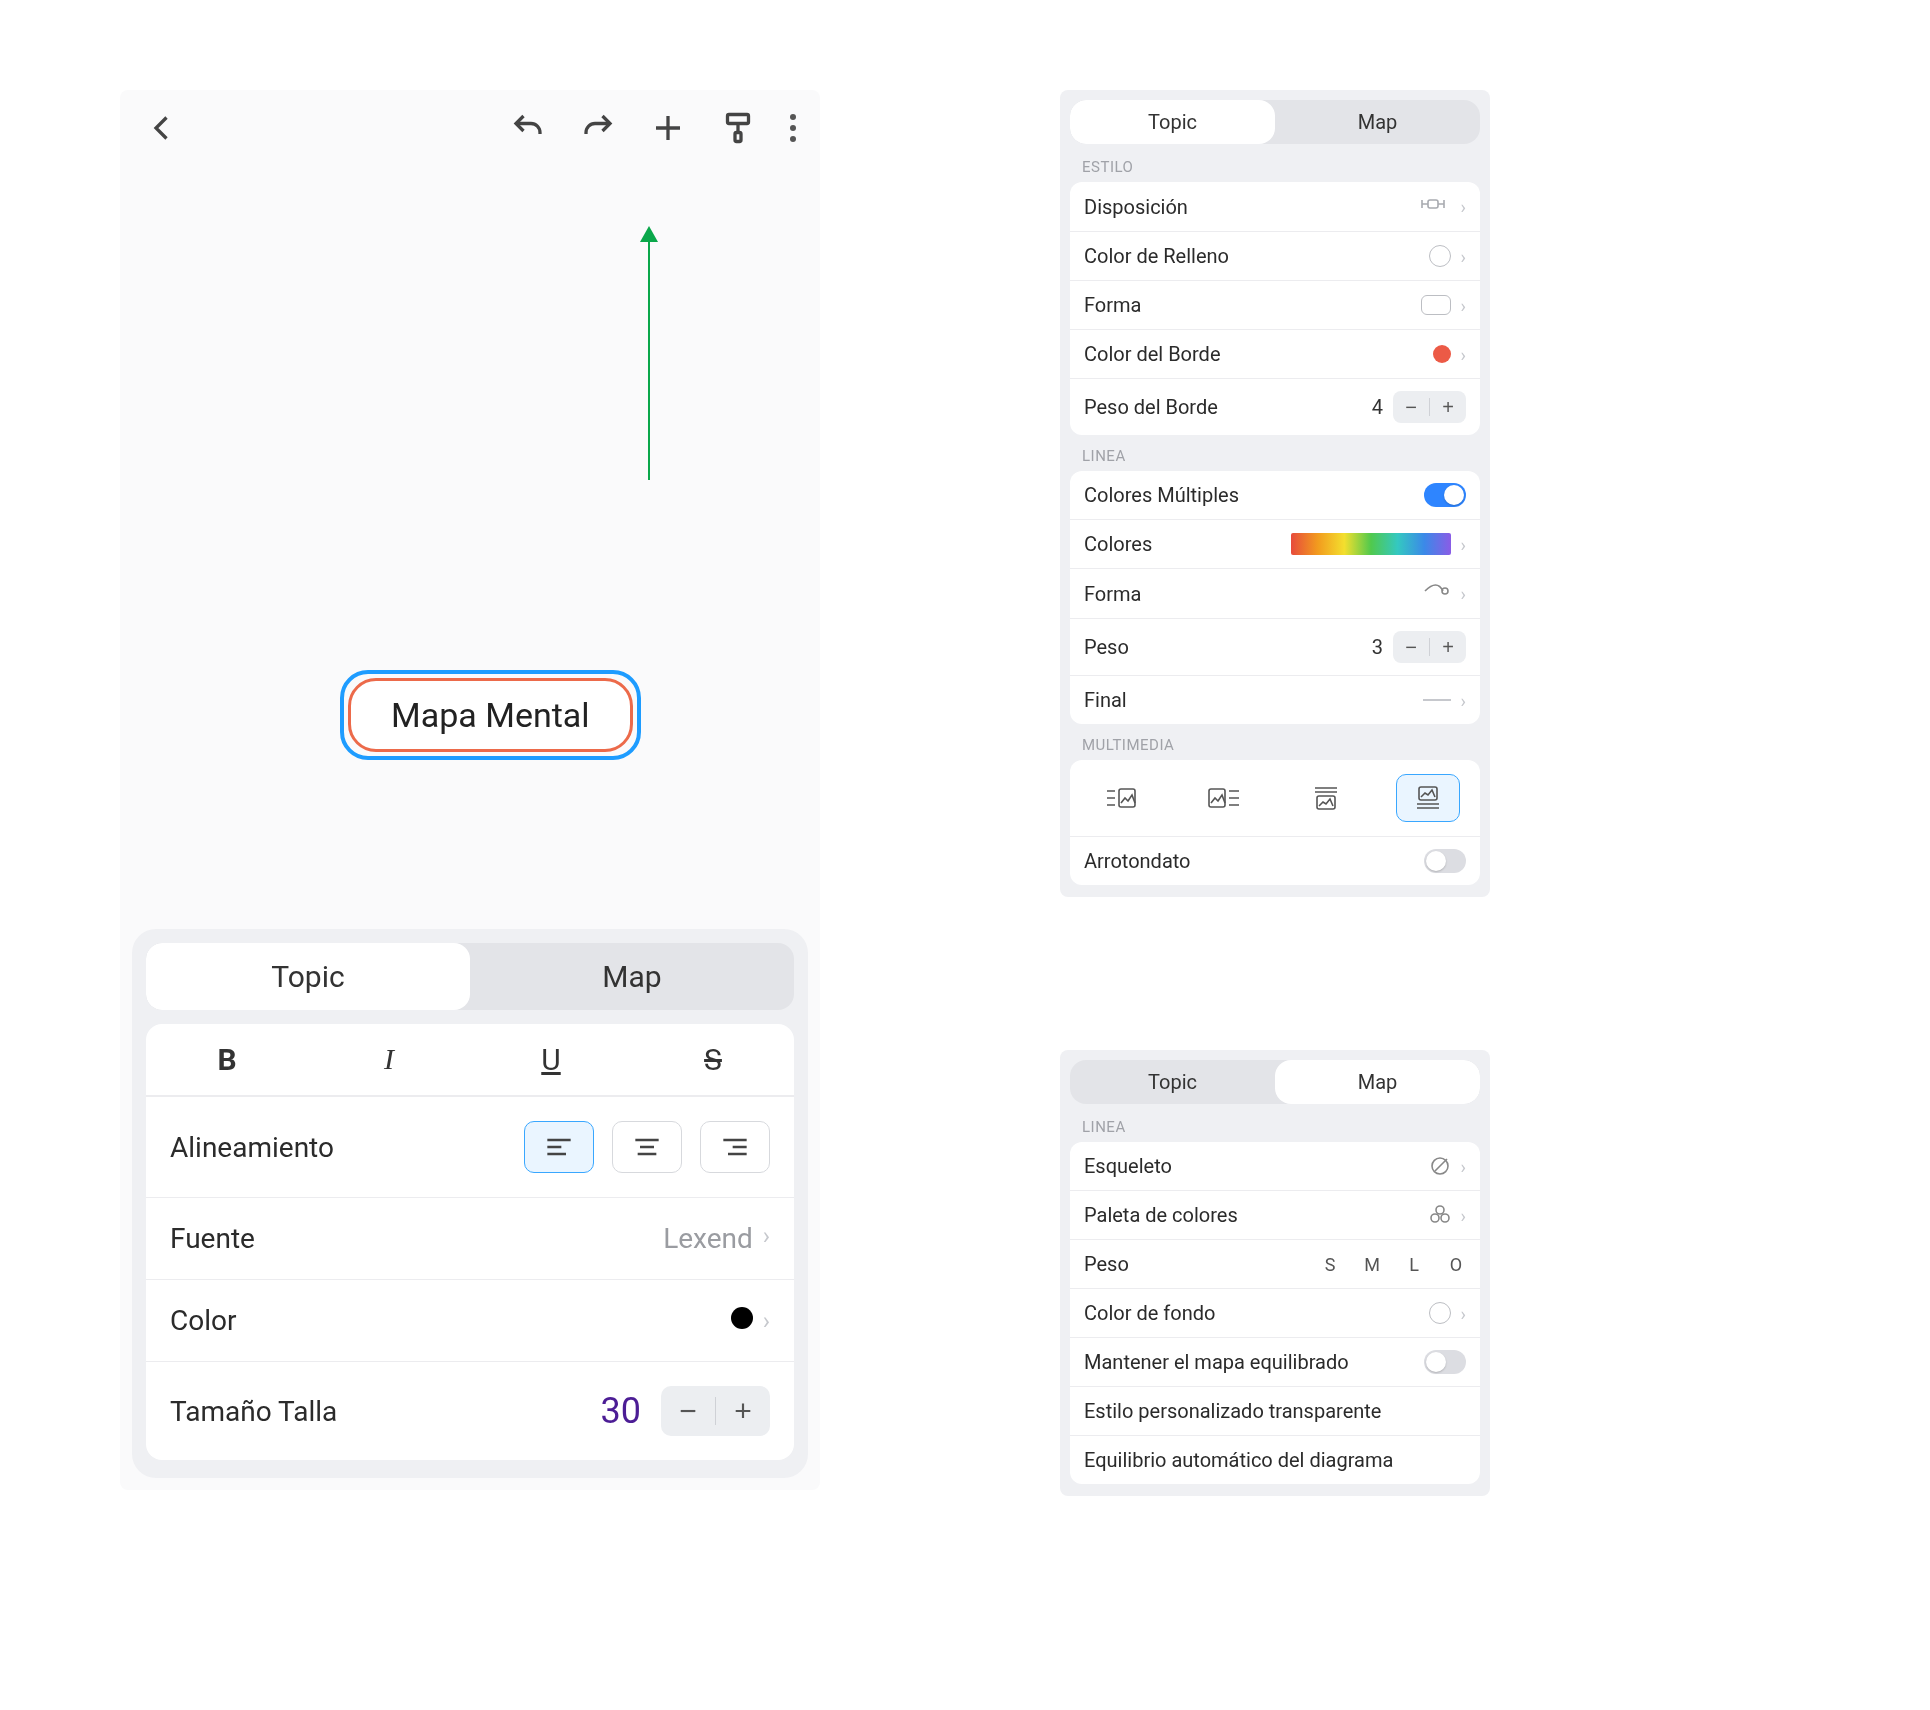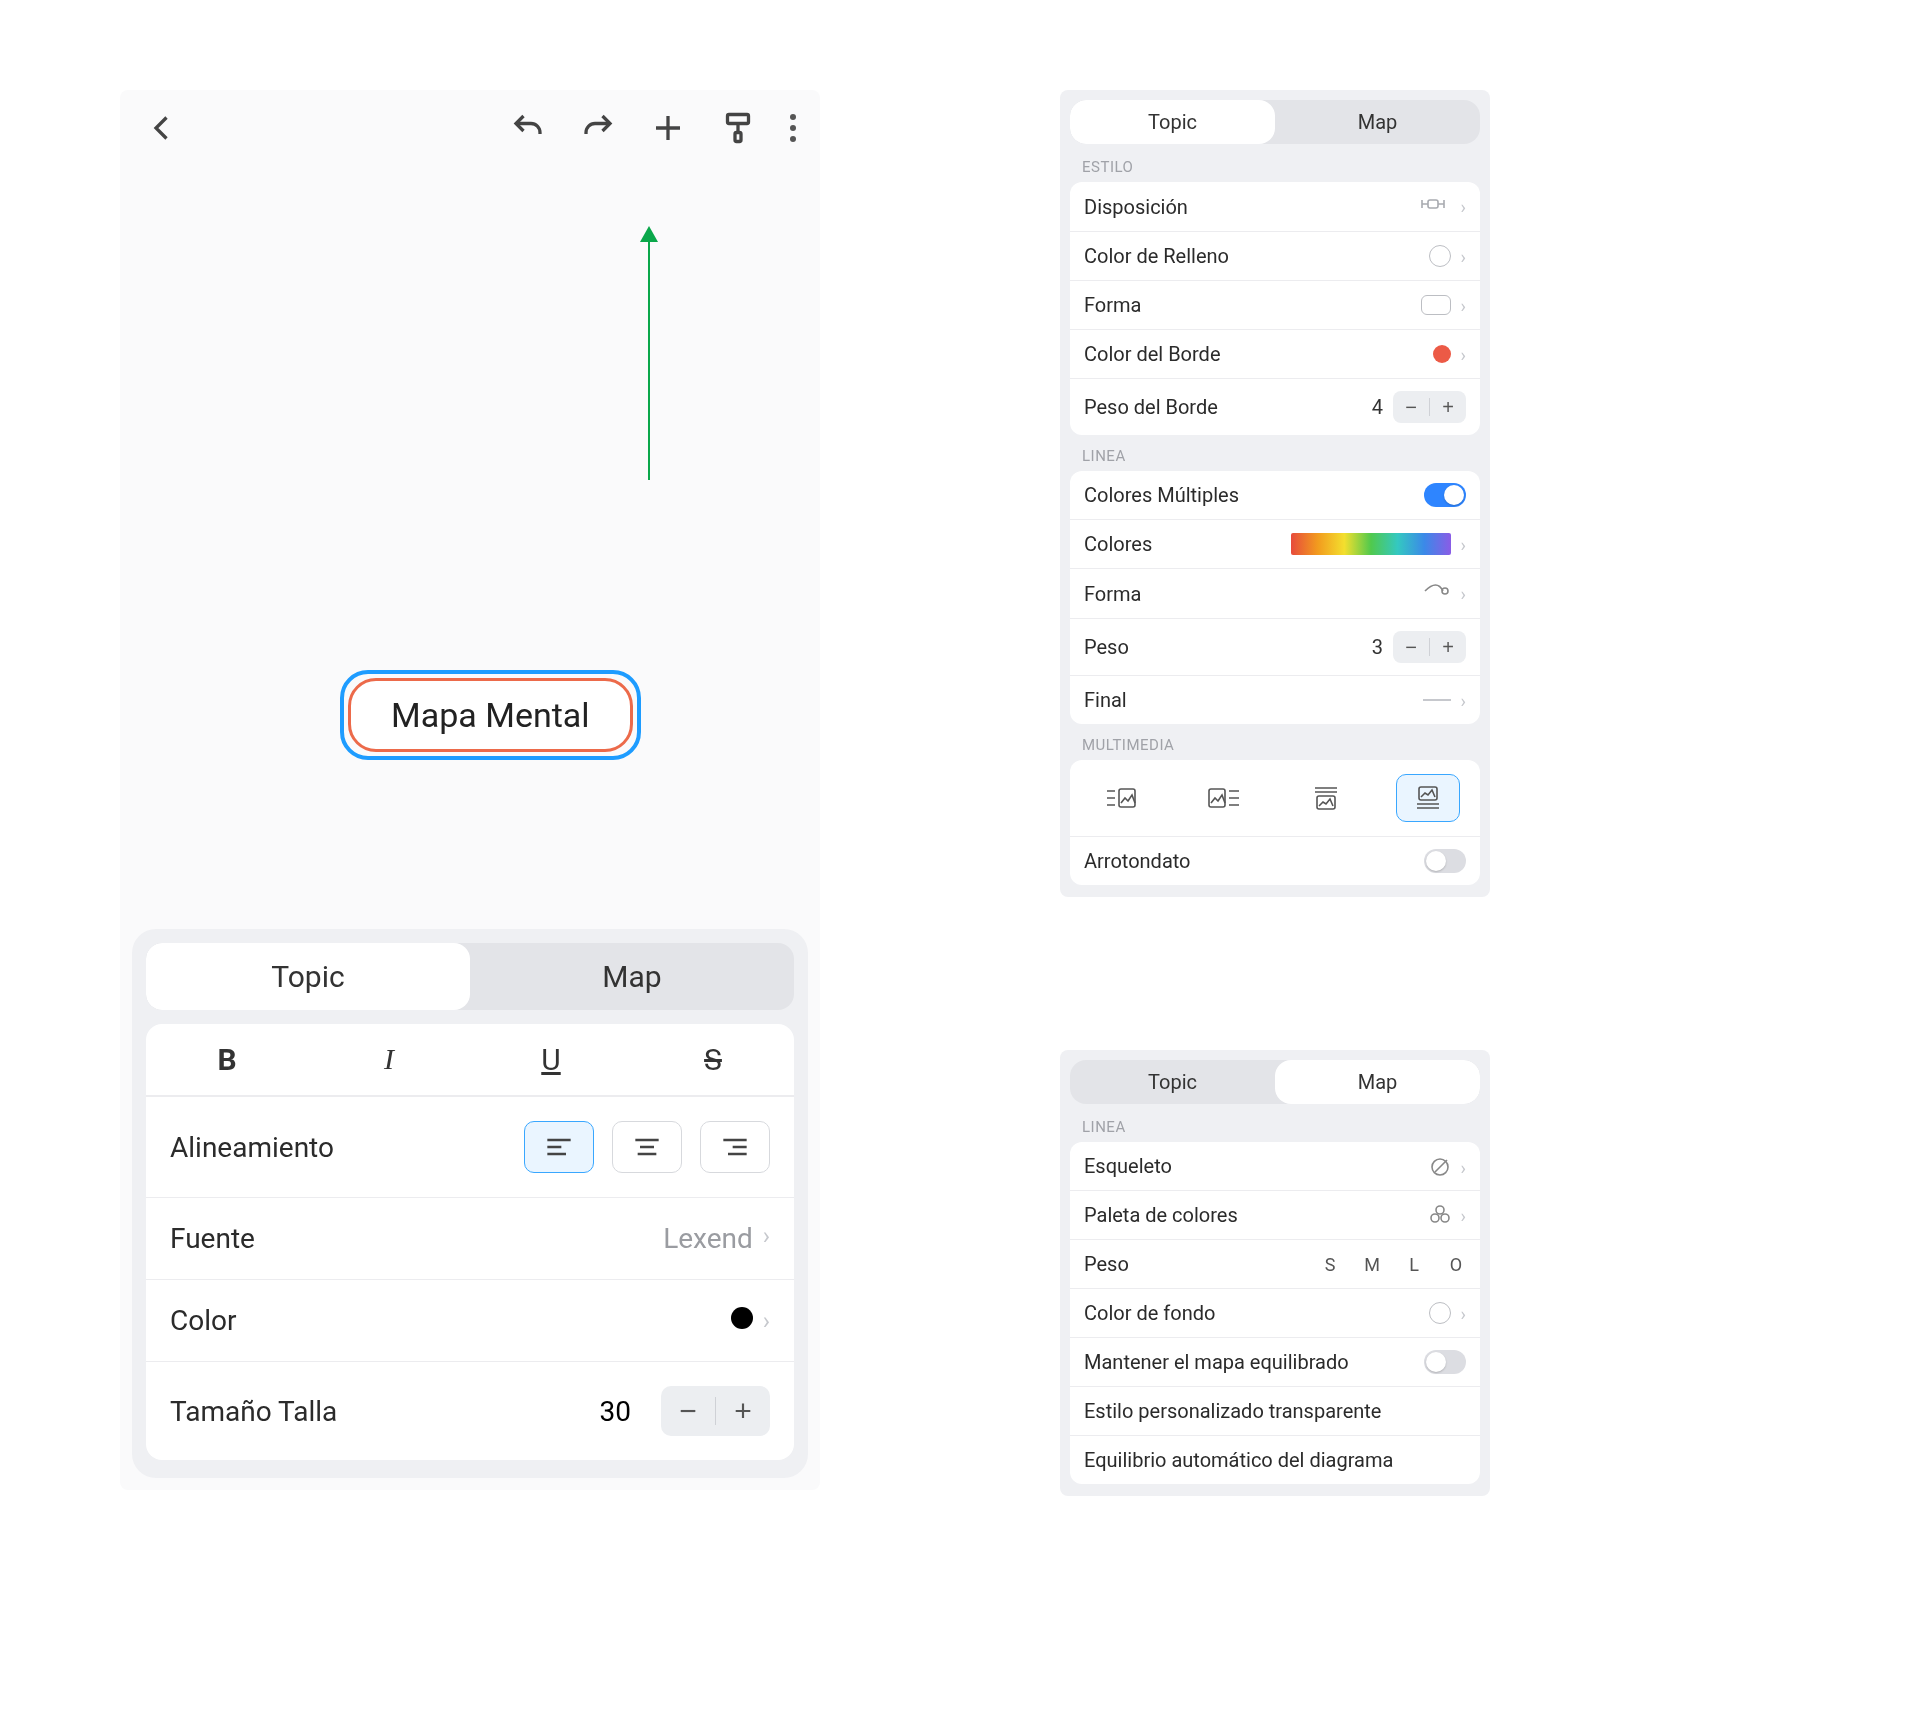--- a/index.html
+++ b/index.html
@@ -88,21 +88,21 @@
     border-radius: 16px;
     overflow:hidden;
   }
   .row {
     display:flex; align-items:center; justify-content:space-between;
     padding: 24px 24px;
     border-top:1px solid #ececef;
     font-size: 28px;
     color:#2b2b2b;
   }
-  .row:first-child { border-top:none;align-items:flex-end; }
+  .row:first-child { border-top:none; }
   .format-row {
     display:flex; justify-content:space-around; padding:18px 0;
     border-bottom:1px solid #ececef;
   }
   .format-row .fbtn {
     font-size:30px; width:60px; text-align:center; color:#333;
   }
   .align-btns { display:flex; gap:18px; }
   .align-btn {
     width:70px; height:52px; border:1px solid #d7d9dd; border-radius:10px;
@@ -120,21 +120,21 @@
   }
   .stepper .stepbox {
     display:flex; align-items:center;
     background:#eceef1; border-radius:10px; overflow:hidden;
   }
   .stepper .stepbox button {
     border:none; background:transparent; width:54px; height:50px;
     font-size:30px; color:#555; cursor:pointer;
   }
   .stepper .stepbox .divider { width:1px; height:28px; background:#cfd1d6; }
-  .stepper .num { font-size:28px; color:#000000; margin-right:16px; }
+  .stepper .num { font-size:36px; color:#4c1d95; margin-right:6px; }
 
   
   .rpanel {
     position:absolute;
     width: 430px;
     background:#eff0f3;
     border-radius: 8px;
     padding: 10px 10px 12px 10px;
     font-size: 20px;
   }

